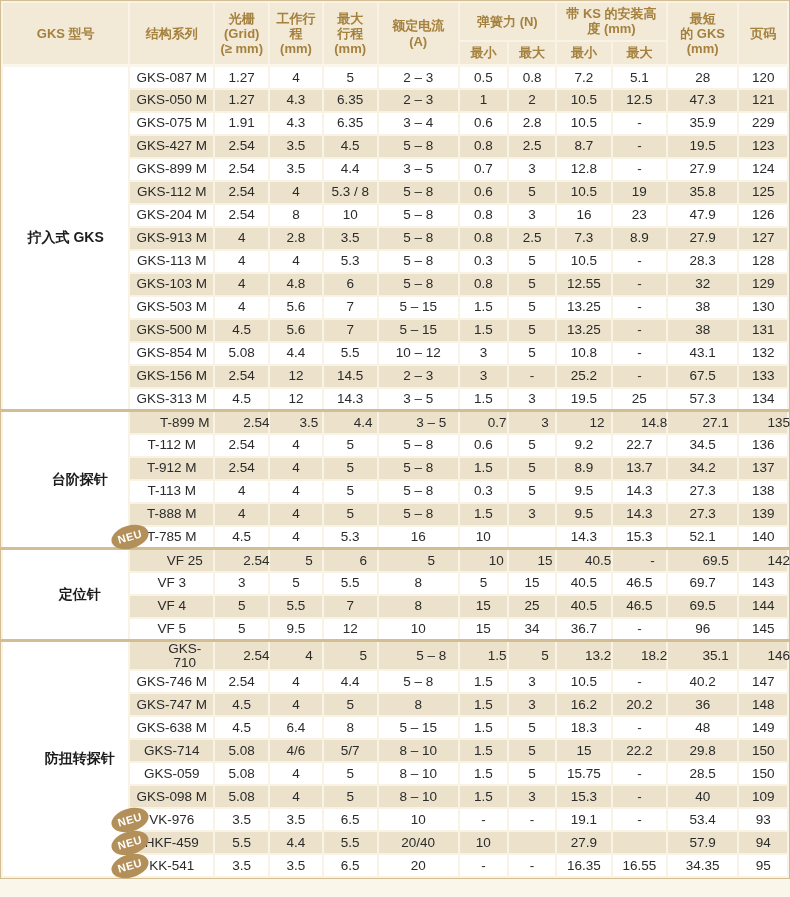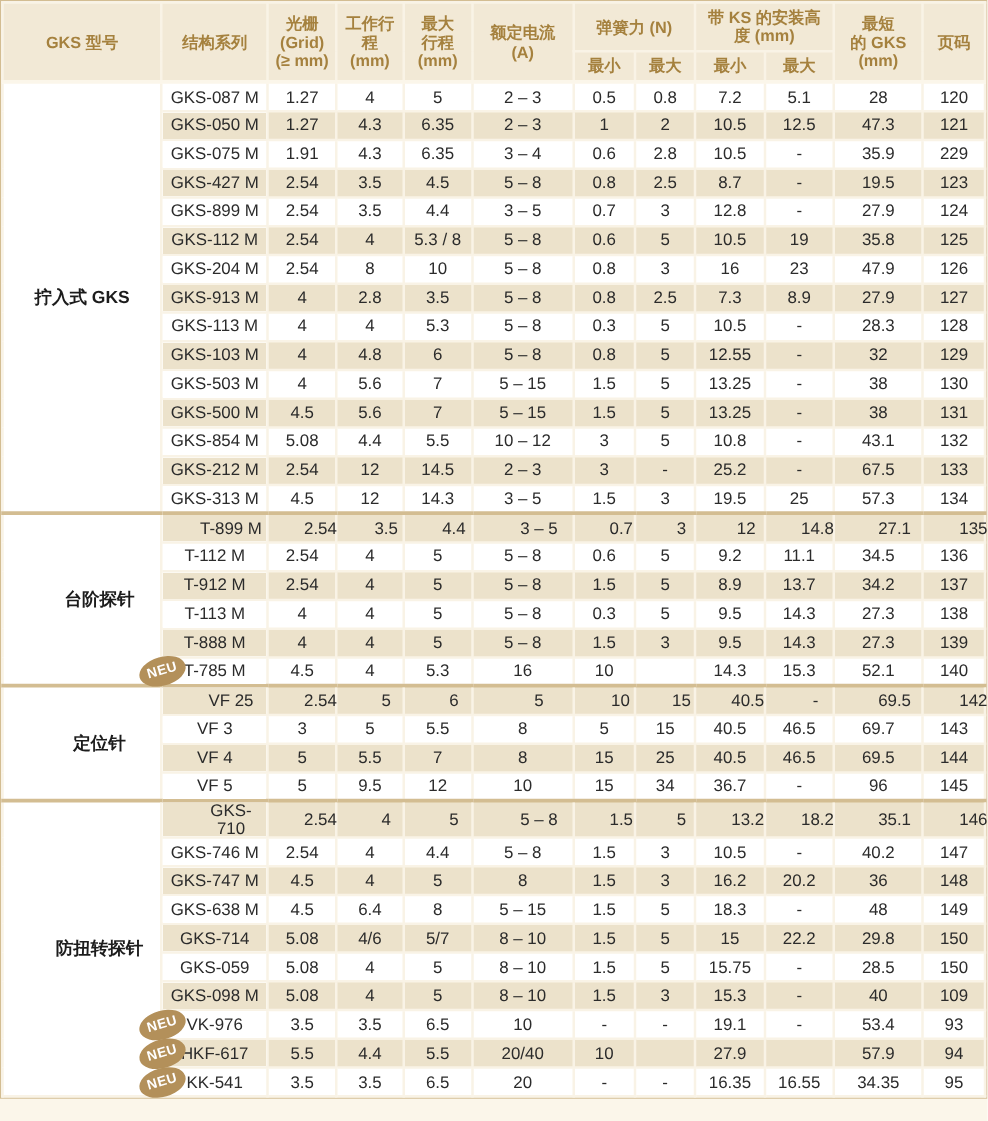--- a/index.html
+++ b/index.html
@@ -288,21 +288,21 @@
           <td>5.5</td>
           <td>10 – 12</td>
           <td>3</td>
           <td>5</td>
           <td>10.8</td>
           <td>-</td>
           <td>43.1</td>
           <td>132</td>
         </tr>
         <tr class="stripe-beige">
-          <td class="series-cell"><span>GKS-212 M</span></td>
+          <td class="series-cell"><span>GKS-156 M</span></td>
           <td>2.54</td>
           <td>12</td>
           <td>14.5</td>
           <td>2 – 3</td>
           <td>3</td>
           <td>-</td>
           <td>25.2</td>
           <td>-</td>
           <td>67.5</td>
           <td>133</td>
@@ -336,21 +336,21 @@
         </tr>
         <tr class="stripe-white">
           <td class="series-cell"><span>T-112 M</span></td>
           <td>2.54</td>
           <td>4</td>
           <td>5</td>
           <td>5 – 8</td>
           <td>0.6</td>
           <td>5</td>
           <td>9.2</td>
-          <td>11.1</td>
+          <td>22.7</td>
           <td>34.5</td>
           <td>136</td>
         </tr>
         <tr class="stripe-beige">
           <td class="series-cell"><span>T-912 M</span></td>
           <td>2.54</td>
           <td>4</td>
           <td>5</td>
           <td>5 – 8</td>
           <td>1.5</td>
@@ -551,21 +551,21 @@
           <td>6.5</td>
           <td>10</td>
           <td>-</td>
           <td>-</td>
           <td>19.1</td>
           <td>-</td>
           <td>53.4</td>
           <td>93</td>
         </tr>
         <tr class="stripe-beige">
-          <td class="series-cell"><span class="neu-badge">NEU</span><span>HKF-617</span></td>
+          <td class="series-cell"><span class="neu-badge">NEU</span><span>HKF-459</span></td>
           <td>5.5</td>
           <td>4.4</td>
           <td>5.5</td>
           <td>20/40</td>
           <td>10</td>
           <td></td>
           <td>27.9</td>
           <td></td>
           <td>57.9</td>
           <td>94</td>

